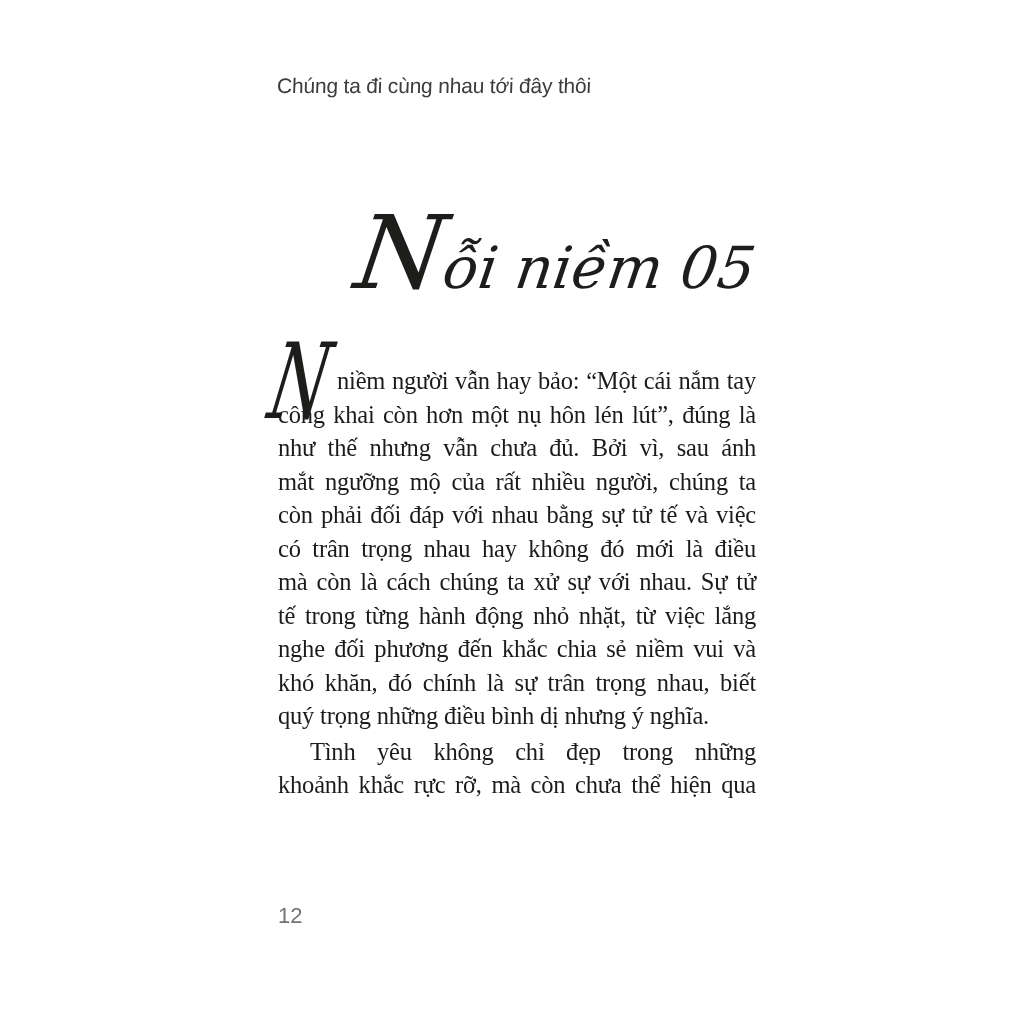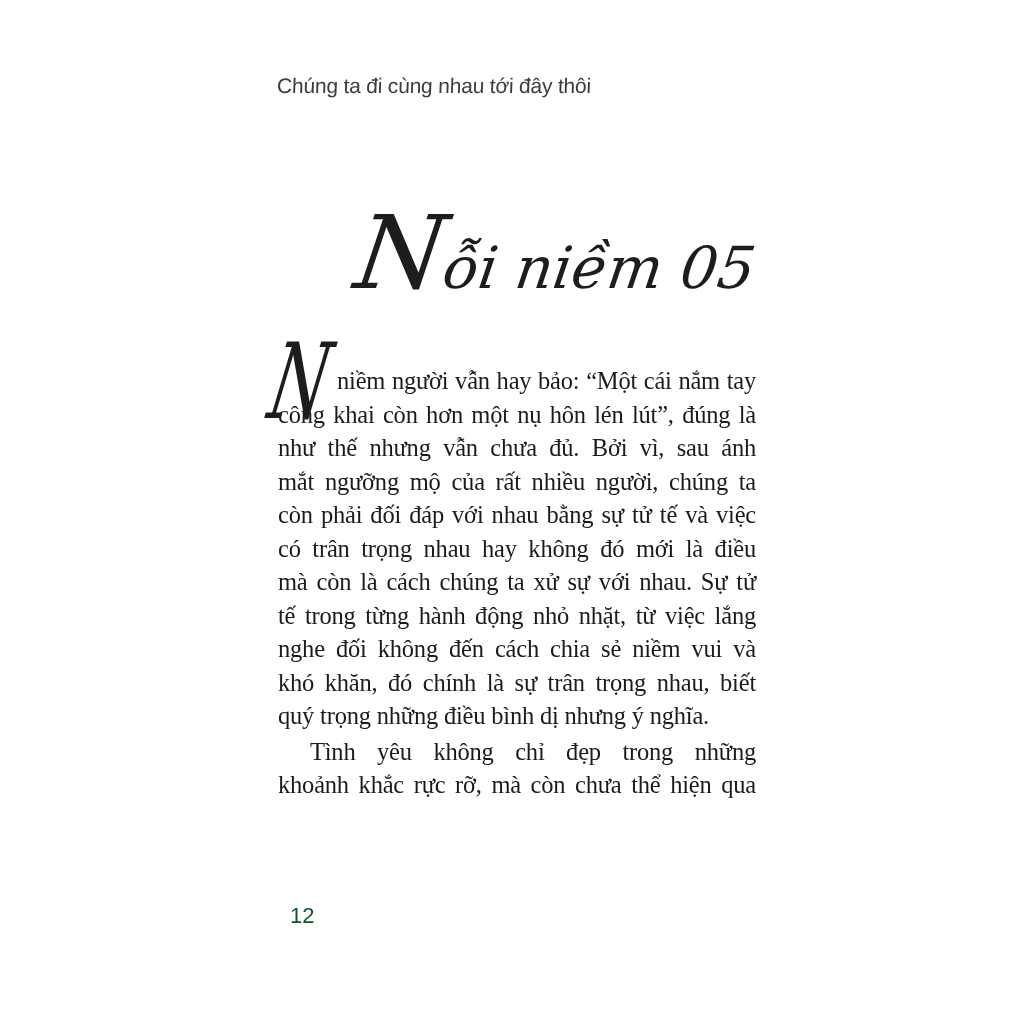--- a/index.html
+++ b/index.html
@@ -81,22 +81,21 @@
   .line.first-p2 { text-indent: 32px; }
   .line.last-line { text-align: center; text-align-last: left; }
   .para2 { margin-top: 2px; }
   .page-number {
     position: absolute;
     left: 278px;
     top: 901px;
     font-family: "Liberation Sans", sans-serif;
     font-size: 22px;
     line-height: 30px;
-    color: #14532d;
-    margin-left: 12px;
+    color: #737373;
   }
 </style>
 </head>
 <body>
 
 <div class="page">
 
   <div class="running-header">Chúng ta đi cùng nhau tới đây thôi</div>
 
   <div class="chapter-title">Nỗi niềm 05</div>
@@ -106,21 +105,21 @@
   <div class="body-text">
     <div class="para para1">
       <div class="line first-p1">niềm người vẫn hay bảo: “Một cái nắm tay</div>
       <div class="line">công khai còn hơn một nụ hôn lén lút”, đúng là</div>
       <div class="line">như thế nhưng vẫn chưa đủ. Bởi vì, sau ánh</div>
       <div class="line">mắt ngưỡng mộ của rất nhiều người, chúng ta</div>
       <div class="line">còn phải đối đáp với nhau bằng sự tử tế và việc</div>
       <div class="line">có trân trọng nhau hay không đó mới là điều</div>
       <div class="line">mà còn là cách chúng ta xử sự với nhau. Sự tử</div>
       <div class="line">tế trong từng hành động nhỏ nhặt, từ việc lắng</div>
-      <div class="line">nghe đối không đến cách chia sẻ niềm vui và</div>
+      <div class="line">nghe đối phương đến khắc chia sẻ niềm vui và</div>
       <div class="line">khó khăn, đó chính là sự trân trọng nhau, biết</div>
       <div class="line last-line">quý trọng những điều bình dị nhưng ý nghĩa.</div>
     </div>
     <div class="para para2">
       <div class="line first-p2">Tình yêu không chỉ đẹp trong những</div>
       <div class="line">khoảnh khắc rực rỡ, mà còn chưa thể hiện qua</div>
     </div>
   </div>
 
   <div class="page-number">12</div>

